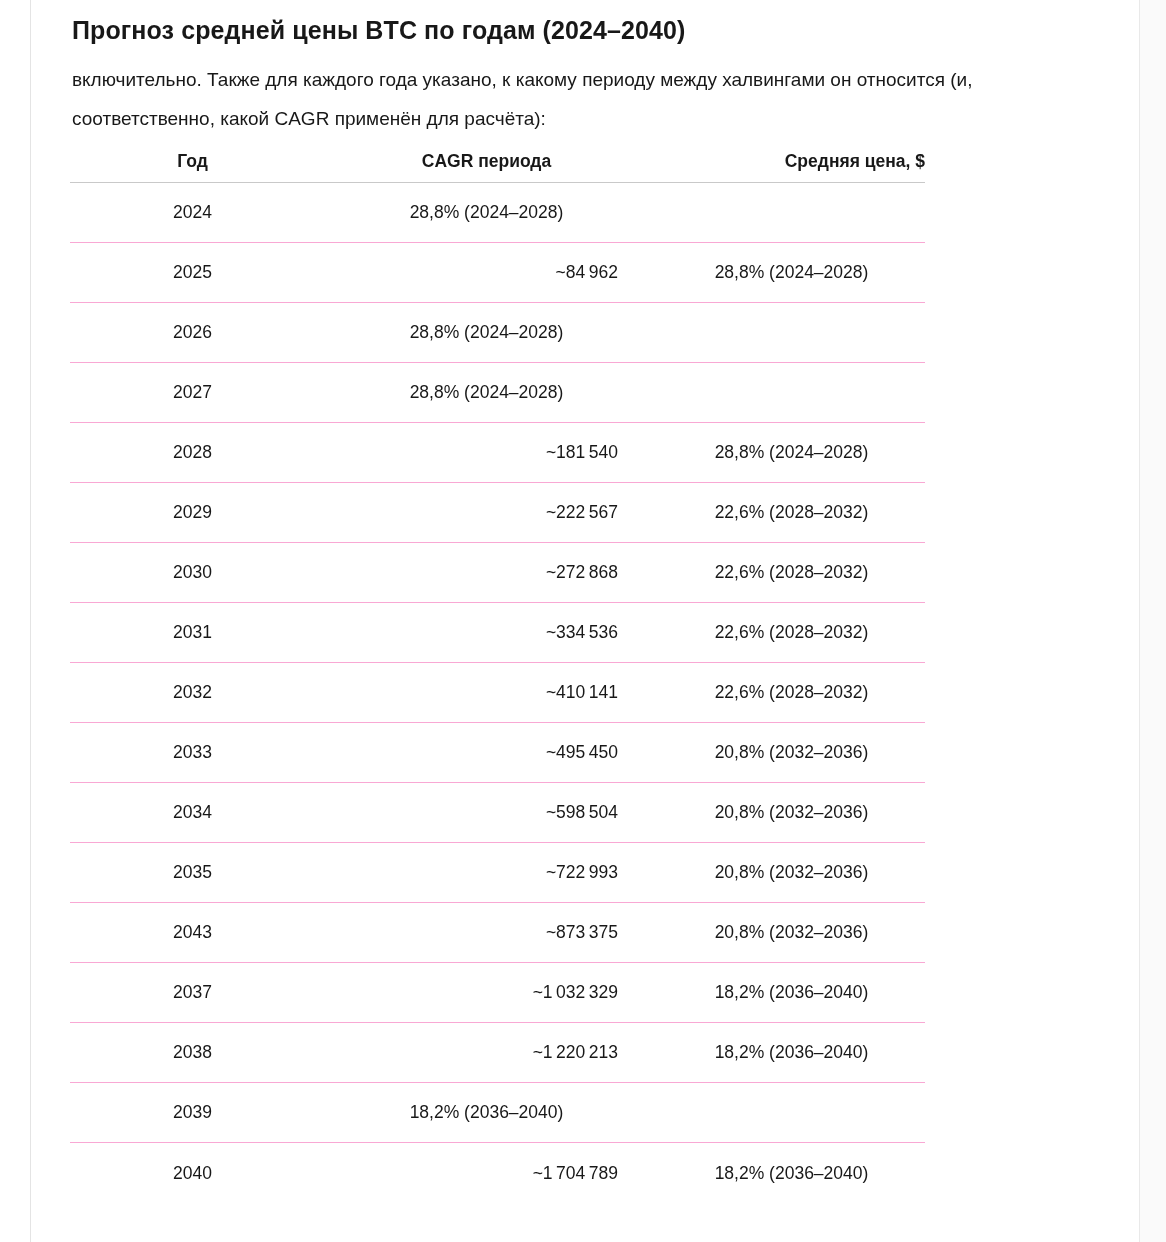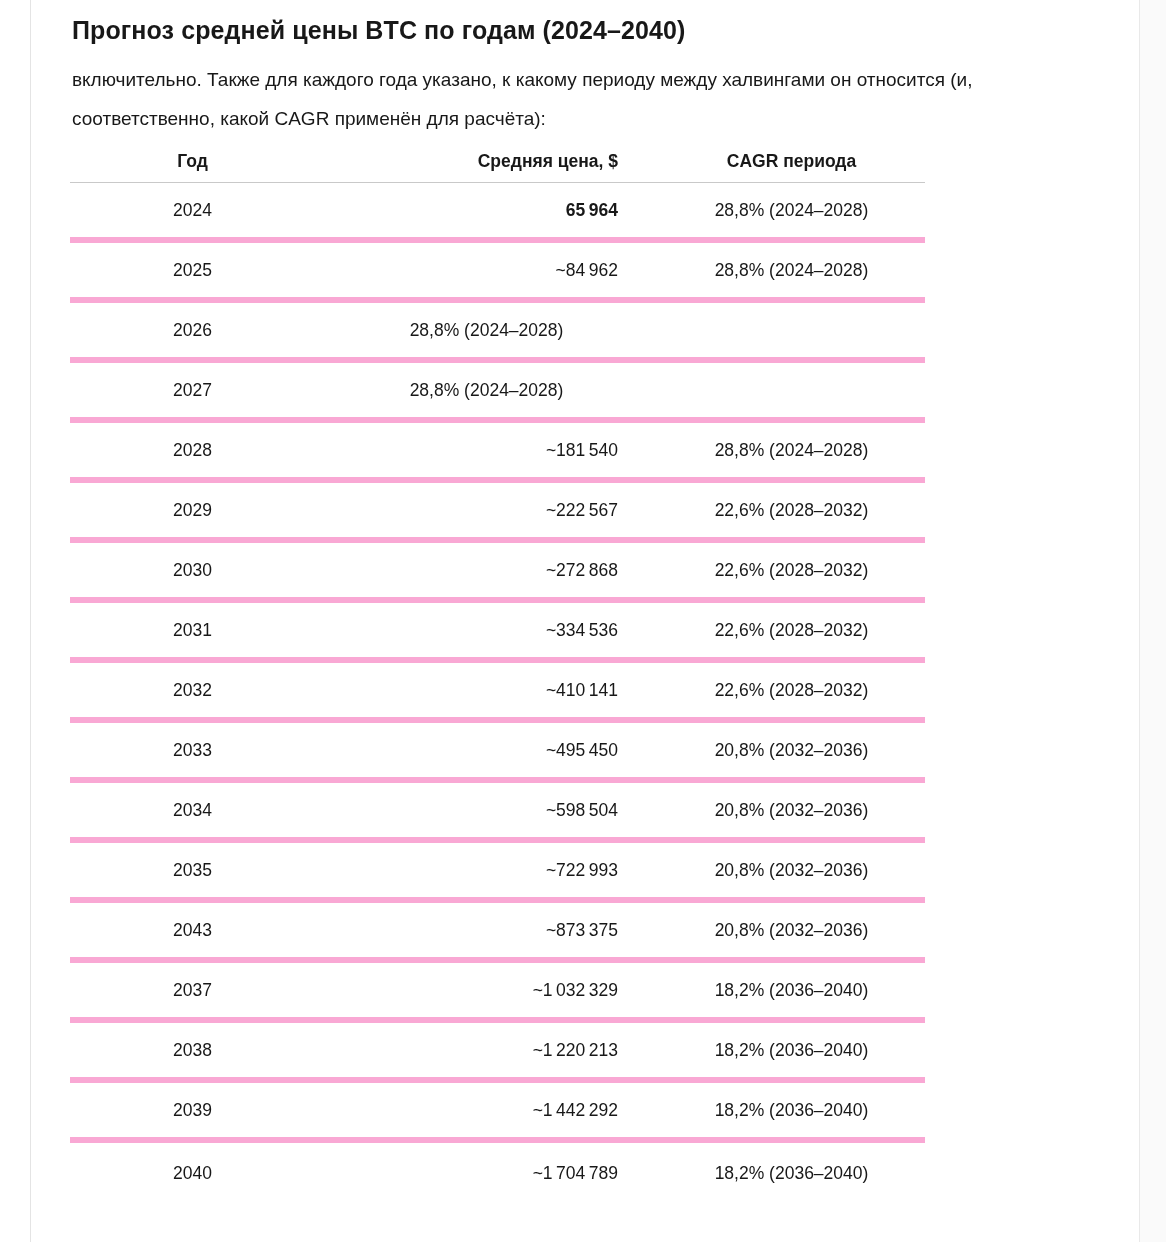--- a/index.html
+++ b/index.html
@@ -70,21 +70,21 @@
     align-items: center;
     border-bottom: 1px solid #c9c9c9;
     font-weight: 600;
     box-sizing: border-box;
   }
   .tr {
     display: grid;
     grid-template-columns: 245px 303px 307px;
     height: 60px;
     align-items: center;
-    border-bottom: 6px solid #f9a8d4;
+    border-bottom: 1px solid #f9a8d4;
     box-sizing: border-box;
   }
   .tr:last-child { border-bottom: none; }
   .col-year  { text-align: center; }
   .col-price { text-align: right; }
   .col-cagr  { text-align: center; padding-left: 40px; }
   .cell { white-space: nowrap; }
   .tr.highlight .col-price { font-weight: 700; }
 </style>
 </head>
@@ -97,27 +97,26 @@
     <h1 class="title">Прогноз средней цены BTC по годам (2024–2040)</h1>
 
     <div class="intro">
       <div class="intro-line">включительно. Также для каждого года указано, к какому периоду между халвингами он относится (и,</div>
       <div class="intro-line">соответственно, какой CAGR применён для расчёта):</div>
     </div>
 
     <div class="table">
       <div class="thead">
         <div class="cell col-year">Год</div>
+        <div class="cell col-cagr">CAGR периода</div>
         <div class="cell col-price">Средняя цена, $</div>
-        <div class="cell col-cagr">CAGR периода</div>
       </div>
       <div id="tbody">
   <div class="tr highlight">
     <div class="cell col-year">2024</div>
-    <div class="cell col-price">65 964</div>
     <div class="cell col-cagr">28,8% (2024–2028)</div>
   </div>
 
   <div class="tr">
     <div class="cell col-year">2025</div>
     <div class="cell col-price">~84 962</div>
     <div class="cell col-cagr">28,8% (2024–2028)</div>
   </div>
 
   <div class="tr">
@@ -191,21 +190,20 @@
   </div>
 
   <div class="tr">
     <div class="cell col-year">2038</div>
     <div class="cell col-price">~1 220 213</div>
     <div class="cell col-cagr">18,2% (2036–2040)</div>
   </div>
 
   <div class="tr">
     <div class="cell col-year">2039</div>
-    <div class="cell col-price">~1 442 292</div>
     <div class="cell col-cagr">18,2% (2036–2040)</div>
   </div>
 
   <div class="tr">
     <div class="cell col-year">2040</div>
     <div class="cell col-price">~1 704 789</div>
     <div class="cell col-cagr">18,2% (2036–2040)</div>
   </div>
 </div>
     </div>

